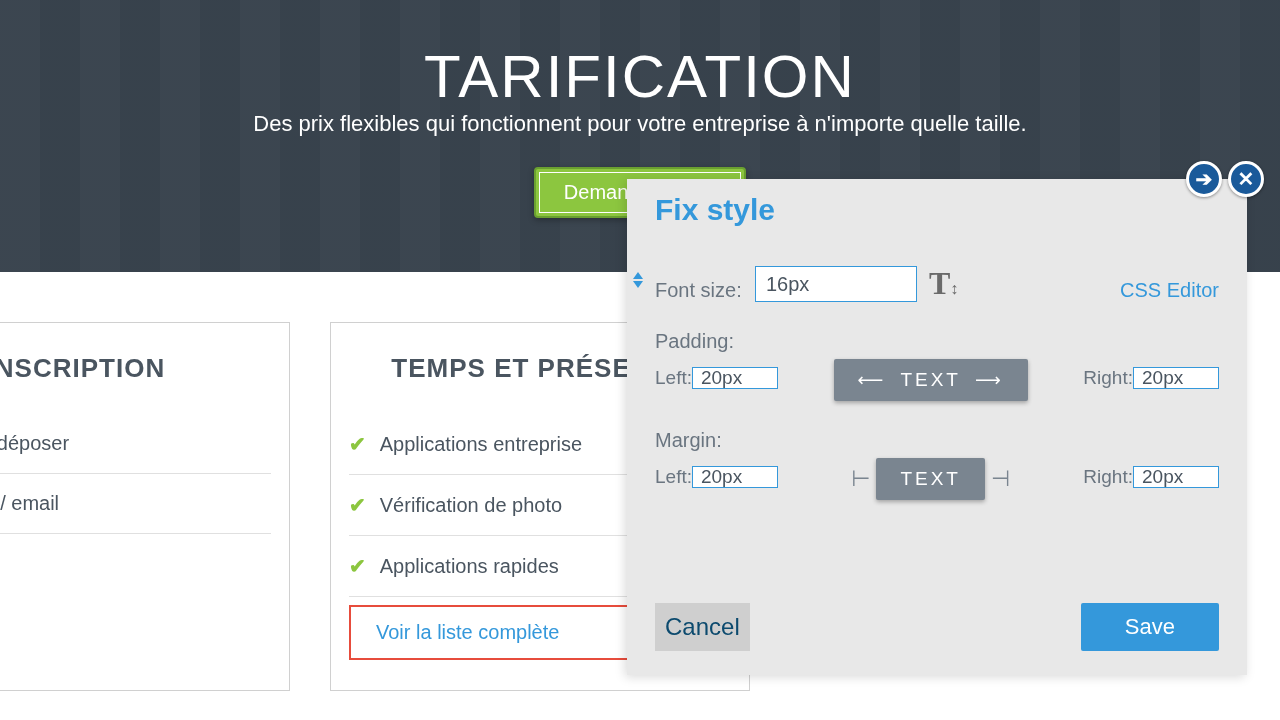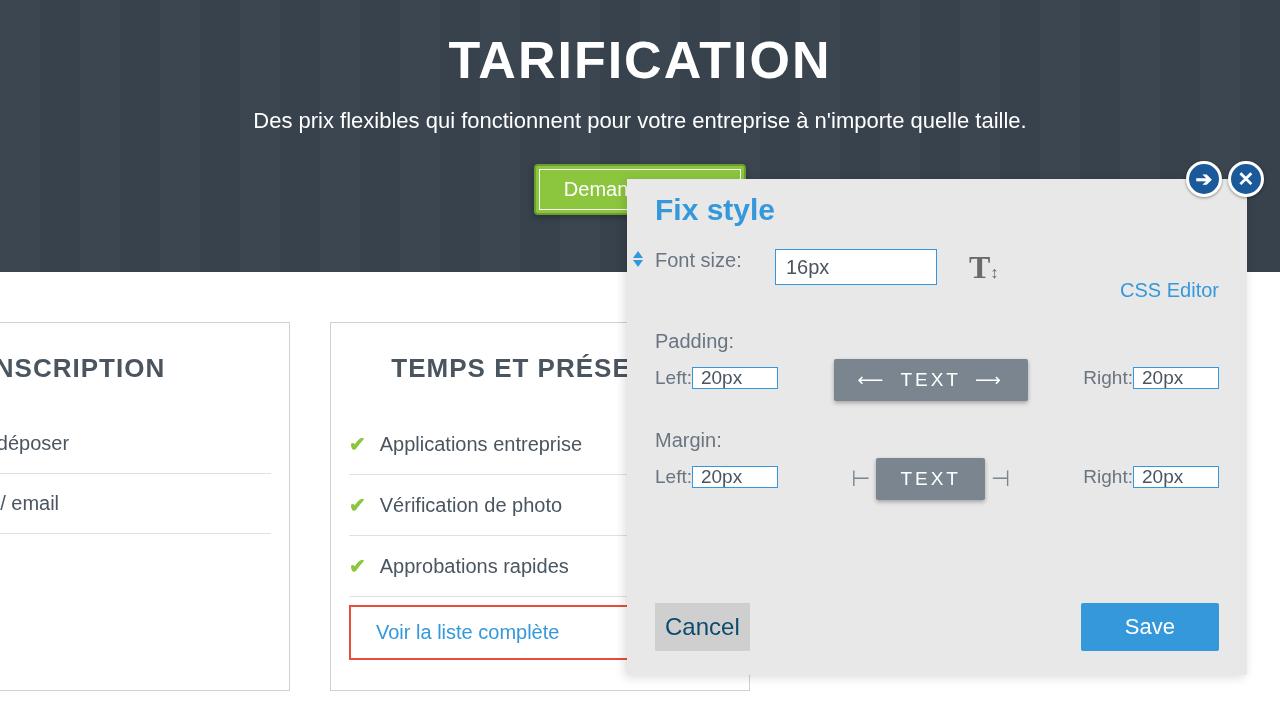--- a/index.html
+++ b/index.html
@@ -1,35 +1,35 @@
 <!DOCTYPE html>
 <html><head>
 <meta charset="utf-8">
 <style>
 * { margin: 0; padding: 0; box-sizing: border-box; }
 body { font-family: 'Segoe UI', Tahoma, sans-serif; width: 1280px; height: 720px; overflow: hidden; position: relative; background: #fff; }
 .hero { height: 272px; background: linear-gradient(rgba(60,70,80,0.75), rgba(60,70,80,0.75)), repeating-linear-gradient(90deg, #3a4550 0 40px, #2a3540 40px 80px); text-align: center; padding-top: 30px; }
-.hero h1 { color: #fff; font-size: 52px; font-weight: 700; letter-spacing: 2px; }
-.hero p { color: #fff; font-size: 22px; margin-top: 18px; font-weight: 500; }
+.hero h1 { color: #fff; font-size: 60px; font-weight: 400; letter-spacing: 2px; margin-top: 12px; }
+.hero p { color: #fff; font-size: 22px; font-weight: 500; }
 .cta { display: inline-block; margin-top: 30px; background: #8CC63F; border: 2px solid #6aa030; padding: 12px 28px; color: #fff; font-size: 20px; border-radius: 4px; box-shadow: 0 2px 6px rgba(0,0,0,0.3); outline: 1px solid #fff; outline-offset: -6px; cursor: pointer; }
 .cards { display: flex; gap: 40px; padding: 50px 0 0 0; margin-left: -130px; }
 .card { width: 420px; border: 1px solid #d0d0d0; padding: 30px 18px; background: #fff; }
 .card h3 { text-align: center; color: #4a5560; font-size: 26px; letter-spacing: 1px; font-weight: 700; margin-bottom: 30px; }
 .feat { display: flex; align-items: center; gap: 14px; padding: 18px 0; border-bottom: 1px solid #e0e0e0; font-size: 20px; color: #4a5560; }
 .feat:last-of-type { border-bottom: none; }
 .check { color: #8CC63F; font-size: 20px; font-weight: bold; }
 .seeall { border: 2px solid #e74c3c; border-right: none; padding: 14px 25px; margin-top: 8px; }
 .seeall span { color: #3498db; font-size: 20px; }
 .card3 { width: 420px; padding: 30px 18px; }
 .dollar { color: #8CC63F; font-weight: bold; font-size: 20px; }
 .feat3 { padding: 18px 0; font-size: 20px; color: #4a5560; }
 
 .panel { position: absolute; left: 627px; top: 179px; width: 620px; height: 496px; background: #e8e8e8; box-shadow: -2px 2px 10px rgba(0,0,0,0.15); padding: 14px 28px; }
 .panel-title { color: #3498db; font-size: 30px; font-weight: 600; }
-.panel-row { display: flex; align-items: flex-start; margin-top: 22px; gap: 20px; }
+.panel-row { display: flex; align-items: flex-end; margin-top: 22px; }
 .panel-lbl { color: #6a7580; font-size: 20px; width: 100px; }
 .fs-input { width: 162px; height: 36px; border: 1px solid #3498db; background: #fff; padding: 0 10px; font-size: 20px; color: #4a5560; }
 .spinner { width: 18px; height: 30px; display: inline-flex; flex-direction: column; position: absolute; margin-left: -22px; margin-top: 2px; }
 .spinner div { width: 0; height: 0; border-left: 5px solid transparent; border-right: 5px solid transparent; cursor: pointer; }
 .spinner .up { border-bottom: 7px solid #3498db; margin-bottom: 2px; }
 .spinner .dn { border-top: 7px solid #3498db; }
 .tt-icon { font-family: Georgia, serif; font-size: 32px; font-weight: bold; color: #6a6a6a; margin-left: 12px; }
 .tt-icon small { font-size: 16px; }
 .css-link { color: #3498db; font-size: 20px; margin-left: auto; cursor: pointer; margin-top: 30px; }
 .sec-lbl { color: #6a7580; font-size: 20px; margin-top: 28px; }
@@ -74,21 +74,21 @@
     <div class="feat">
         <span class="check">✔</span>
         <span>Applications entreprise</span>
       </div>
     <div class="feat">
         <span class="check">✔</span>
         <span>Vérification de photo</span>
       </div>
     <div class="feat">
         <span class="check">✔</span>
-        <span>Approbations rapides</span>
+        <span>Applications rapides</span>
       </div>
     <div class="seeall"><span>Voir la liste complète</span></div>
   </div>
   <div class="card3">
     <div style="height:240px"></div>
     <div class="feat3"><span class="dollar">$</span><span>Accords d'entreprise et</span></div>
   </div>
 </div>
 
 <div class="panel">

